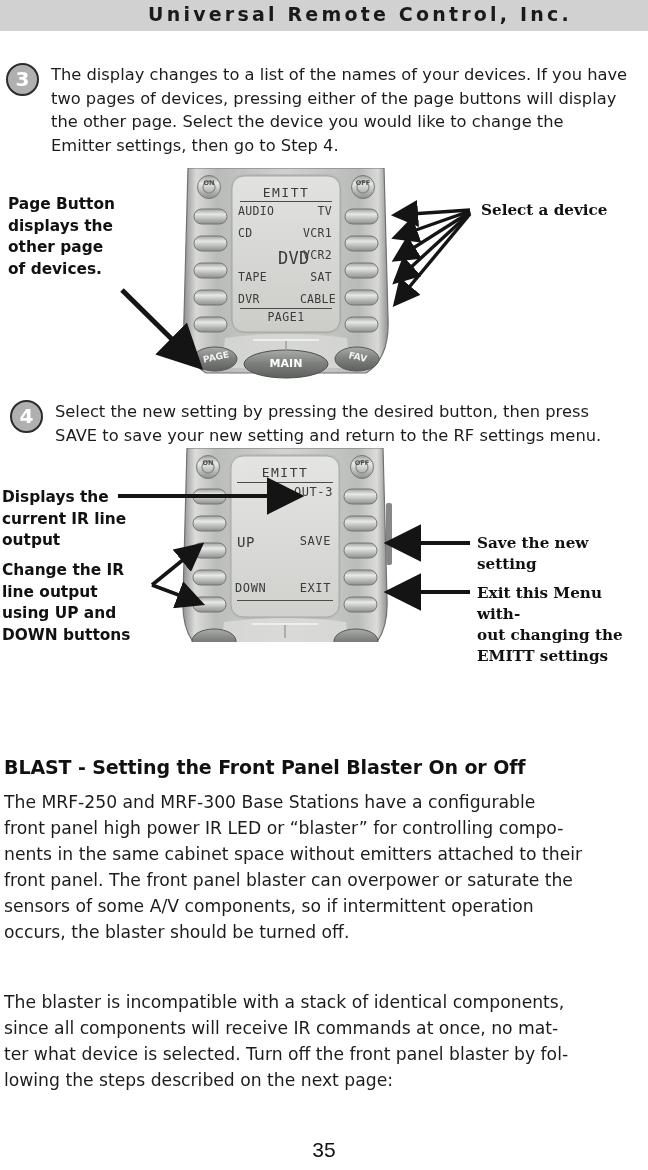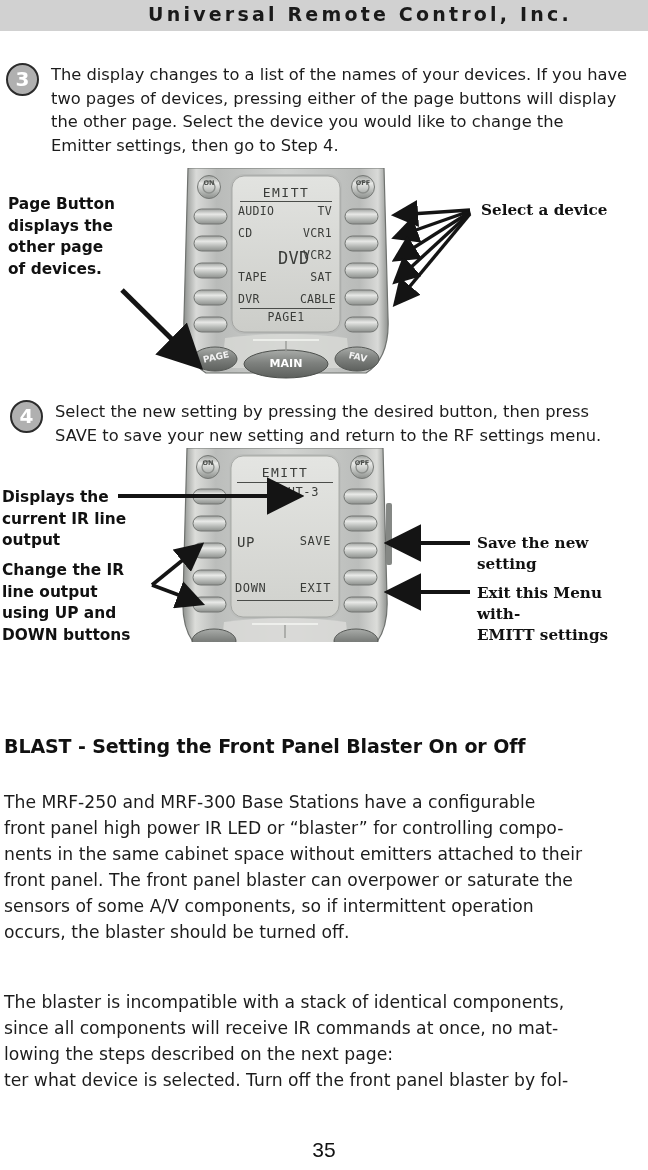--- a/index.html
+++ b/index.html
@@ -58,20 +58,21 @@
   }
 
   
   .body-head {
     position: absolute;
     font-family: "DejaVu Sans", sans-serif;
     font-weight: bold;
     font-size: 19px;
     color: #111;
     letter-spacing: -0.1px;
+    margin-top: 21px;
   }
   .body-para {
     position: absolute;
     font-family: "DejaVu Sans", sans-serif;
     font-size: 17.2px;
     line-height: 26px;
     color: #1c1c1c;
   }
   .body-para div { white-space: nowrap; }
 
@@ -303,21 +304,21 @@
     <ellipse cx="189" cy="193" rx="22" ry="12" fill="url(#kbg2)" stroke="#555855" stroke-width="1"></ellipse>
     <line x1="118" y1="176" x2="118" y2="190" stroke="#9a9c99" stroke-width="1.4"></line>
     <path d="M85,176 L151,176" stroke="#eeefec" stroke-width="2.2" fill="none"></path>
   </svg>
 
   <div style="position:absolute; left:64px; top:8px; width:108px; height:161px;
               font-family:'DejaVu Sans Mono', monospace; color:#3a3c39;">
     <div style="position:absolute; left:0; top:9px; width:108px; text-align:center;
                 font-size:13px; letter-spacing:1.5px;">EMITT</div>
     <div style="position:absolute; left:6px; top:26px; width:96px; border-top:1.5px solid #4a4c49;"></div>
-    <div style="position:absolute; right:20px; top:29px; font-size:12px; letter-spacing:0.6px;">OUT-3</div>
+    <div style="position:absolute; right:6px; top:29px; font-size:12px; letter-spacing:0.6px;">OUT-3</div>
 
     <div style="position:absolute; left:6px; top:78px; font-size:14px; letter-spacing:0.6px;">UP</div>
     <div style="position:absolute; right:8px; top:78px; font-size:12px; letter-spacing:0.6px;">SAVE</div>
 
     <div style="position:absolute; left:4px; top:125px; font-size:12px; letter-spacing:0.6px;">DOWN</div>
     <div style="position:absolute; right:8px; top:125px; font-size:12px; letter-spacing:0.6px;padding-left:21px;">EXIT</div>
 
     <div style="position:absolute; left:6px; top:144px; width:96px; border-top:1.5px solid #4a4c49;"></div>
   </div>
 
@@ -337,20 +338,21 @@
   <div>Change the IR</div>
   <div>line output</div>
   <div>using UP and</div>
   <div>DOWN buttons</div>
 </div>
 
 <div class="callout" style="left:477px; top:533px; width:175px;">Save the new setting</div>
 
 <div class="callout" style="left:477px; top:583px; width:172px;">
   <div>Exit this Menu with-</div>
+  <div>out changing the</div>
   <div>EMITT settings</div>
 </div>
 
 <svg class="arrows" viewBox="0 0 648 1170">
   <defs>
     <marker id="ah" markerWidth="9" markerHeight="9" refX="7" refY="4.5" orient="auto">
       <path d="M0,0 L9,4.5 L0,9 Z" fill="#141414"></path>
     </marker>
     <marker id="ahs" markerWidth="8" markerHeight="8" refX="6.5" refY="4" orient="auto">
       <path d="M0,0 L8,4 L0,8 Z" fill="#141414"></path>
@@ -386,17 +388,17 @@
   <div>front panel high power IR LED or “blaster” for controlling compo-</div>
   <div>nents in the same cabinet space without emitters attached to their</div>
   <div>front panel. The front panel blaster can overpower or saturate the</div>
   <div>sensors of some A/V components, so if intermittent operation</div>
   <div>occurs, the blaster should be turned off.</div>
 </div>
 
 <div class="body-para" style="left:4px; top:989px; width:640px;">
   <div>The blaster is incompatible with a stack of identical components,</div>
   <div>since all components will receive IR commands at once, no mat-</div>
+  <div>ter what device is selected. Turn off the front panel blaster by fol-</div>
   <div>lowing the steps described on the next page:</div>
-  <div>ter what device is selected. Turn off the front panel blaster by fol-</div>
 </div>
 
 <div class="page-number">35</div>
 
 </body></html>

